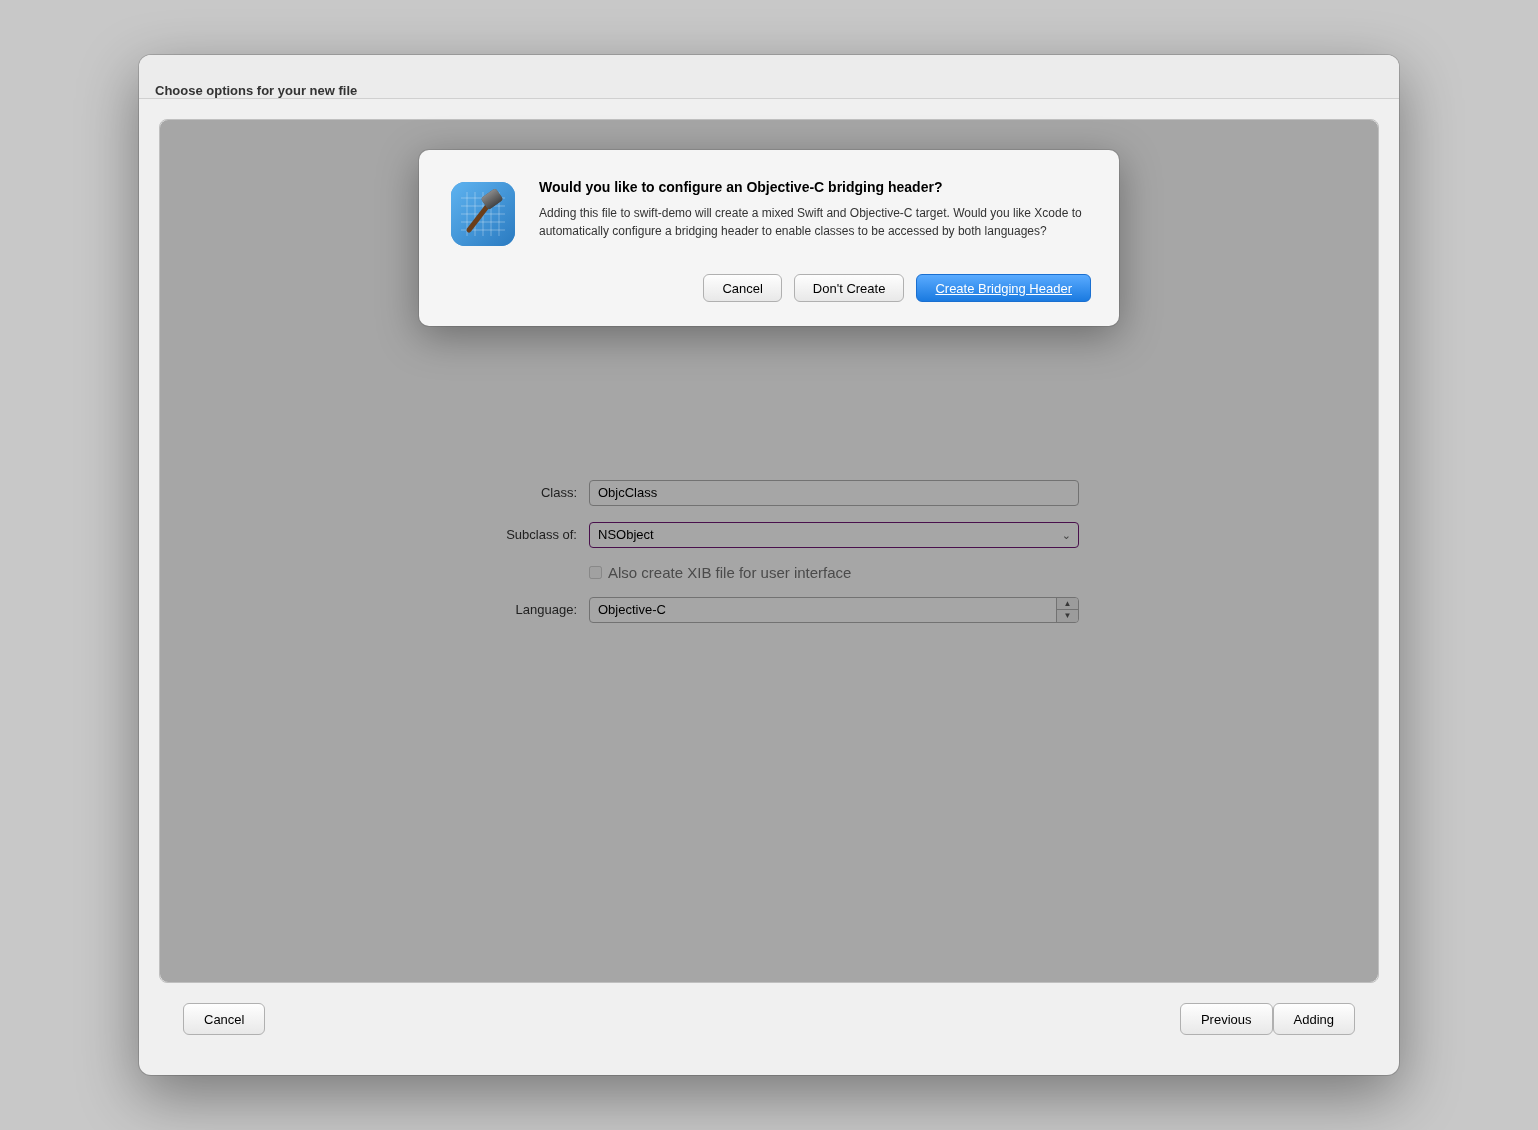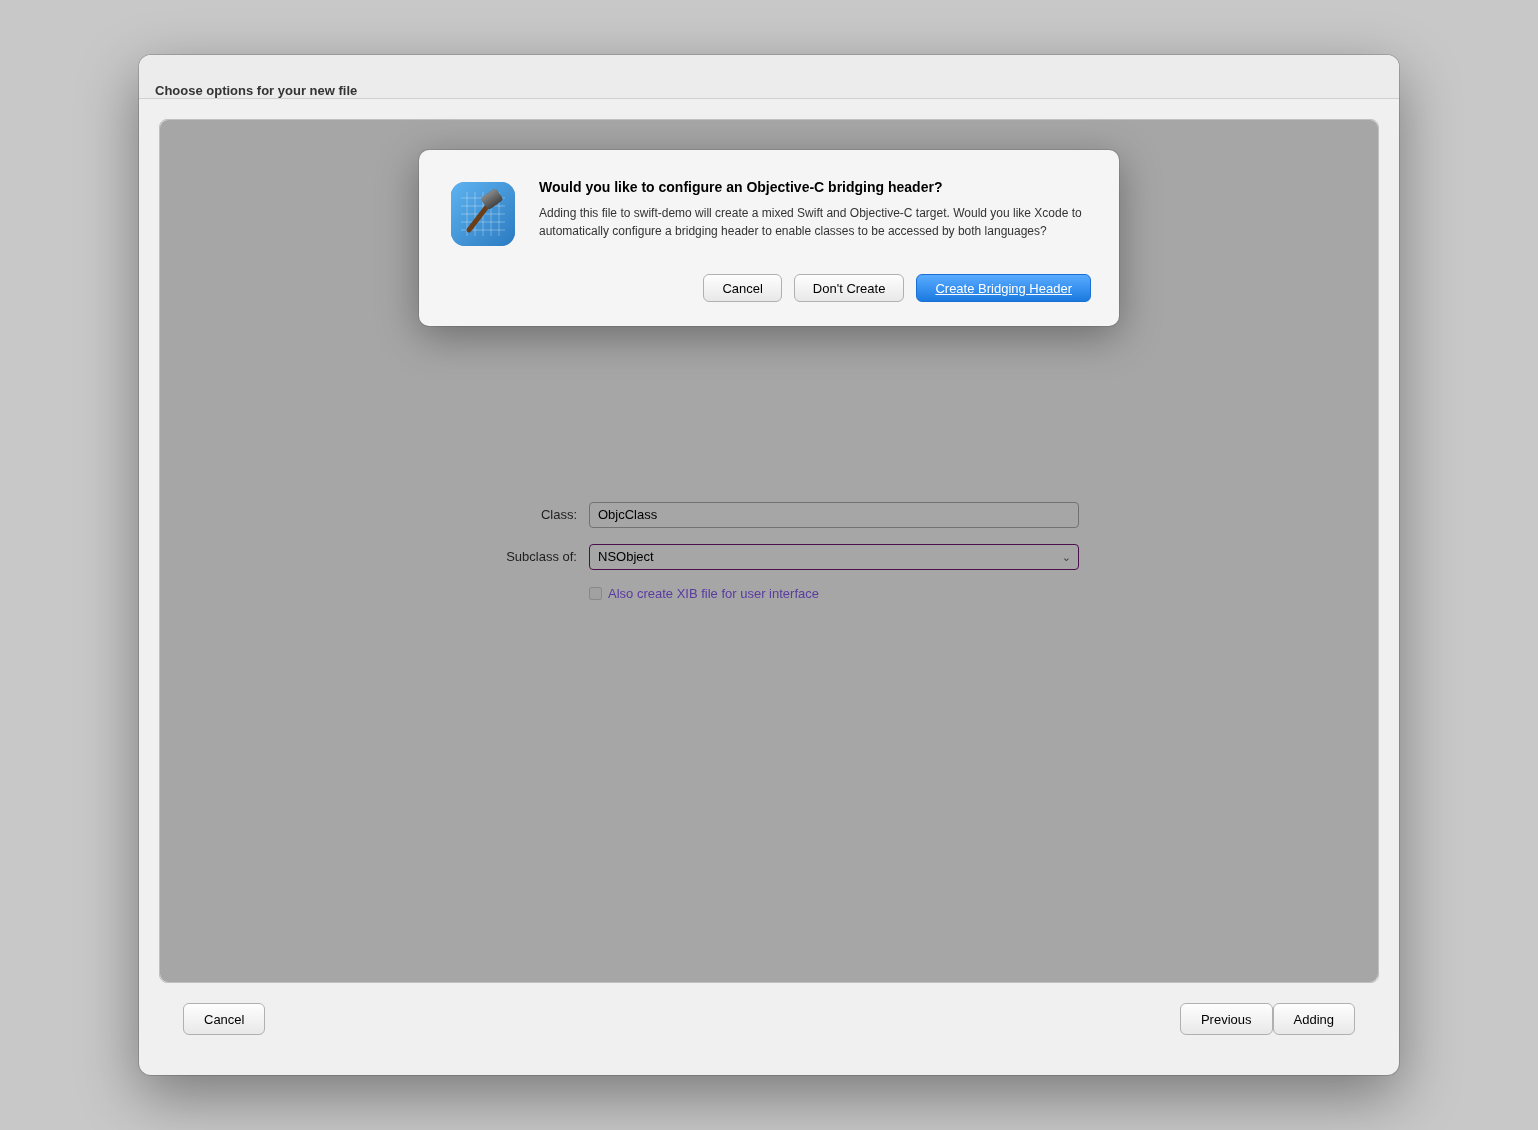--- a/index.html
+++ b/index.html
@@ -181,22 +181,22 @@
       gap: 6px;
       padding-left: 130px;
     }
 
     .checkbox-row input[type="checkbox"] {
       width: 13px;
       height: 13px;
     }
 
     .checkbox-label {
-      font-size: 13px;
-      color: #8b5cf6;
+      font-size: 15px;
+      color: #737373;
     }
 
     
     .bottom-bar {
       height: 72px;
       display: flex;
       align-items: center;
       justify-content: space-between;
       padding: 0 24px;
     }
@@ -336,20 +336,33 @@
             </select>
             <span class="select-arrow">⌄</span>
           </div>
         </div>
 
         <div class="checkbox-row">
           <input type="checkbox" id="xib-check" disabled="" style="">
           <label for="xib-check" class="checkbox-label">Also create XIB file for user interface</label>
         </div>
 
+        <div class="form-row">
+          <label class="form-label">Language:</label>
+          <div class="stepper-wrapper">
+            <select>
+              <option>Objective-C</option>
+              <option>Swift</option>
+            </select>
+            <div class="stepper-arrows">
+              <div class="stepper-up">▲</div>
+              <div class="stepper-down">▼</div>
+            </div>
+          </div>
+        </div>
 
       </div>
 
       <div class="modal-overlay">
         <div class="modal-sheet">
 
           <div class="modal-content">
 
             <div class="modal-icon">
               <svg class="xcode-icon" viewBox="0 0 72 72" xmlns="http://www.w3.org/2000/svg">

